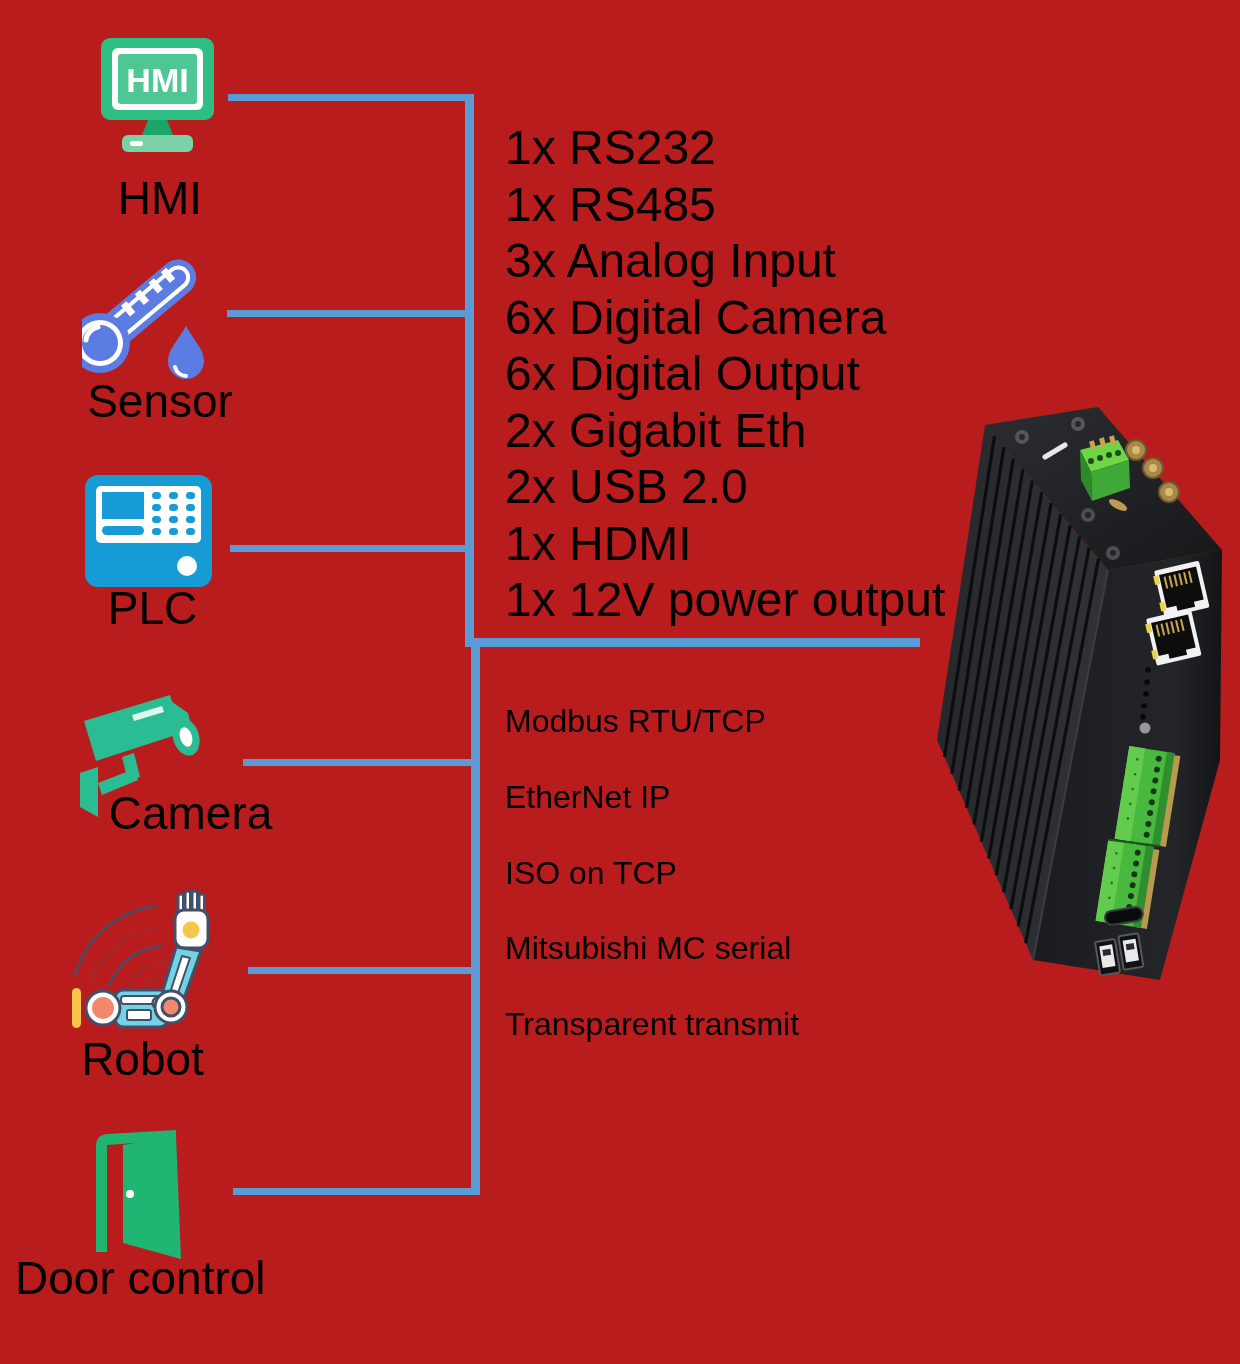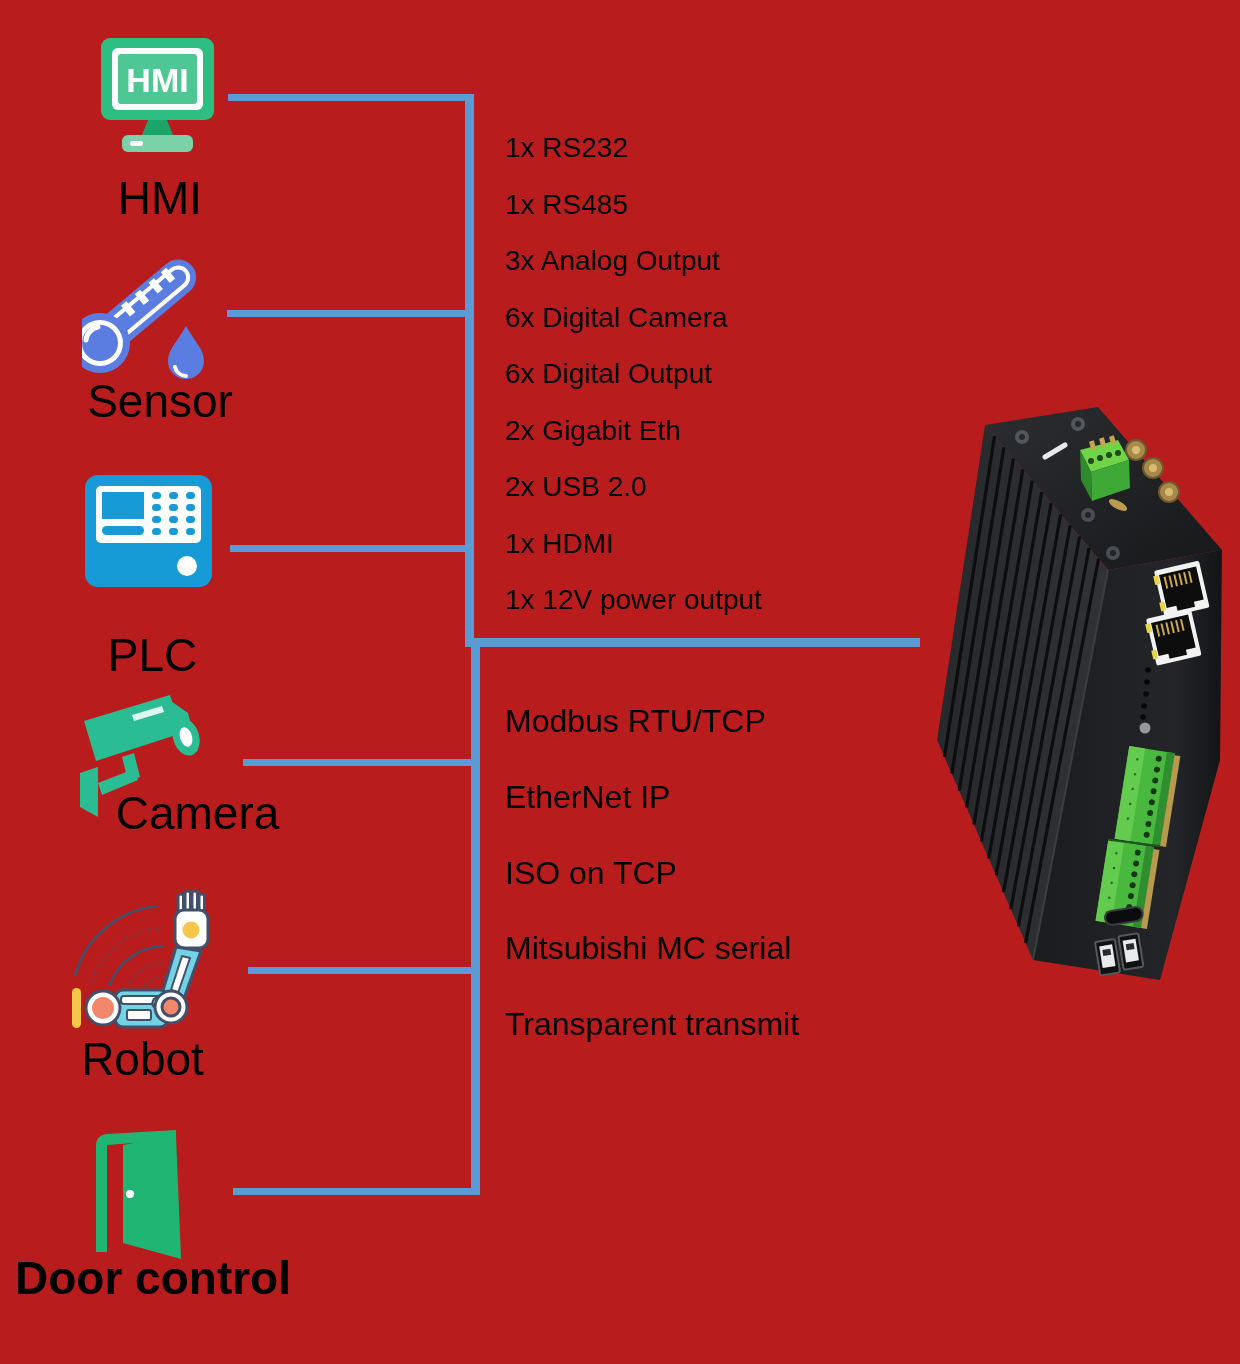--- a/index.html
+++ b/index.html
@@ -6,21 +6,21 @@
   html,body { background:#ffffff; }
   body { font-family:"Liberation Sans","DejaVu Sans",sans-serif; color:#000; }
   #canvas { position:relative; width:1240px; height:1364px; background:#b91c1c; overflow:hidden; }
 
   .line { position:absolute; background:#5B9BD5; }
 
   .src-label { position:absolute; font-size:46px; line-height:1.15; color:#000; text-align:center; white-space:nowrap; }
   .icon { position:absolute; }
 
   .io-list { position:absolute; left:505px; top:120px; }
-  .io-item { font-size:28px; line-height:56.5px; white-space:nowrap; }
+  .io-item { font-size:48px; line-height:56.5px; white-space:nowrap; }
 
   .proto-list { position:absolute; left:505px; top:684px; }
   .proto-item { font-size:32px; line-height:75.8px; white-space:nowrap; }
 
   svg { display:block; }
 </style>
 </head>
 <body>
 
 <div id="canvas">
@@ -85,39 +85,39 @@
           <rect x="84" y="41" width="9" height="7" rx="3.5"></rect>
           <rect x="101" y="41" width="9" height="7" rx="3.5"></rect>
         <rect x="67" y="53" width="9" height="7" rx="3.5"></rect>
           <rect x="84" y="53" width="9" height="7" rx="3.5"></rect>
           <rect x="101" y="53" width="9" height="7" rx="3.5"></rect>
       </g>
       <rect x="17" y="51" width="42" height="9" rx="4.5" fill="#169BD7"></rect>
       <circle cx="102" cy="91" r="10" fill="#ffffff"></circle>
     </svg>
   </div>
-  <div class="src-label" style="left:60px; top:629px; width:185px;">PLC</div>
+  <div class="src-label" style="left:60px; top:582px; width:185px;">PLC</div>
 
   <div class="icon" style="left:72px; top:685px;">
     <svg width="145" height="145" viewBox="0 0 145 145">
       <g fill="#2ABD93">
         <polygon points="12,36 98,10 110,48 24,76"></polygon>
         <polygon points="96,14 116,28 126,66 106,52"></polygon>
         <g transform="rotate(-17 114 52)">
           <ellipse cx="114" cy="52" rx="13" ry="19"></ellipse>
         </g>
         <polygon points="50,72 62,68 68,92 56,96"></polygon>
         <polygon points="26,98 62,84 66,95 30,110"></polygon>
         <polygon points="8,88 26,82 26,132 8,122"></polygon>
       </g>
       <ellipse cx="114" cy="52" rx="6" ry="10" fill="#ffffff" transform="rotate(-17 114 52)"></ellipse>
       <polygon points="60,30 90,21 92,27 62,36" fill="#ffffff" opacity="0.85"></polygon>
     </svg>
   </div>
-  <div class="src-label" style="left:100px; top:787px; width:195px;">Camera</div>
+  <div class="src-label" style="left:93px; top:787px; width:195px;">Camera</div>
 
   <div class="icon" style="left:72px; top:890px;">
     <svg width="150" height="145" viewBox="0 0 150 145">
       <g fill="none" stroke="#41506B">
         <path d="M 3,86 A 95,95 0 0 1 86,16" stroke-width="2.5"></path>
         <path d="M 20,92 A 78,78 0 0 1 92,38" stroke-width="3" stroke-dasharray="1.5,6.5"></path>
         <path d="M 37,96 A 60,60 0 0 1 92,56" stroke-width="2.5"></path>
         <path d="M 54,99 A 43,43 0 0 1 93,73" stroke-width="3" stroke-dasharray="1.5,6"></path>
         <path d="M 69,102 A 27,27 0 0 1 94,87" stroke-width="2.8" stroke-dasharray="1.5,5.5"></path>
       </g>
@@ -148,26 +148,26 @@
   </div>
   <div class="src-label" style="left:50px; top:1033px; width:185px;">Robot</div>
 
   <div class="icon" style="left:96px; top:1130px;">
     <svg width="92" height="134" viewBox="0 0 92 134">
       <path d="M 0,16 Q 0,5 11,4 L 80,0 L 80,10 L 11,15 L 11,122 L 0,122 Z" fill="#21B573"></path>
       <polygon points="27,15 80,6 85,129 27,113" fill="#21B573"></polygon>
       <circle cx="34" cy="64" r="4" fill="#ffffff"></circle>
     </svg>
   </div>
-  <div class="src-label" style="left:15px; top:1252px; width:245px;font-weight:bold;">Door control</div>
+  <div class="src-label" style="left:15px; top:1252px; width:245px;">Door control</div>
 
   <div class="io-list">
     <div class="io-item">1x RS232</div>
     <div class="io-item">1x RS485</div>
-    <div class="io-item">3x Analog Output</div>
+    <div class="io-item">3x Analog Input</div>
     <div class="io-item">6x Digital Camera</div>
     <div class="io-item">6x Digital Output</div>
     <div class="io-item">2x Gigabit Eth</div>
     <div class="io-item">2x USB 2.0</div>
     <div class="io-item">1x HDMI</div>
     <div class="io-item">1x 12V power output</div>
   </div>
 
   <div class="proto-list">
     <div class="proto-item">Modbus RTU/TCP</div>

